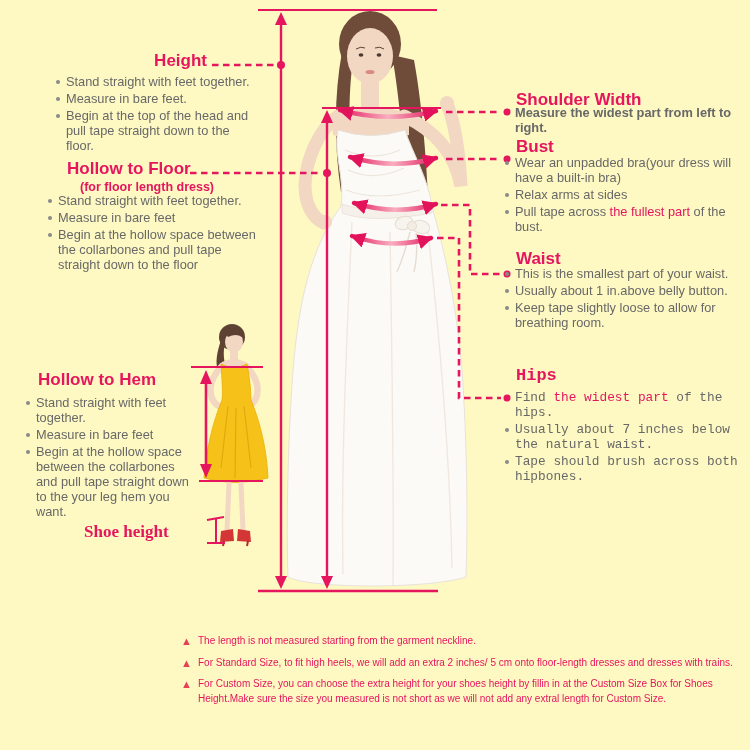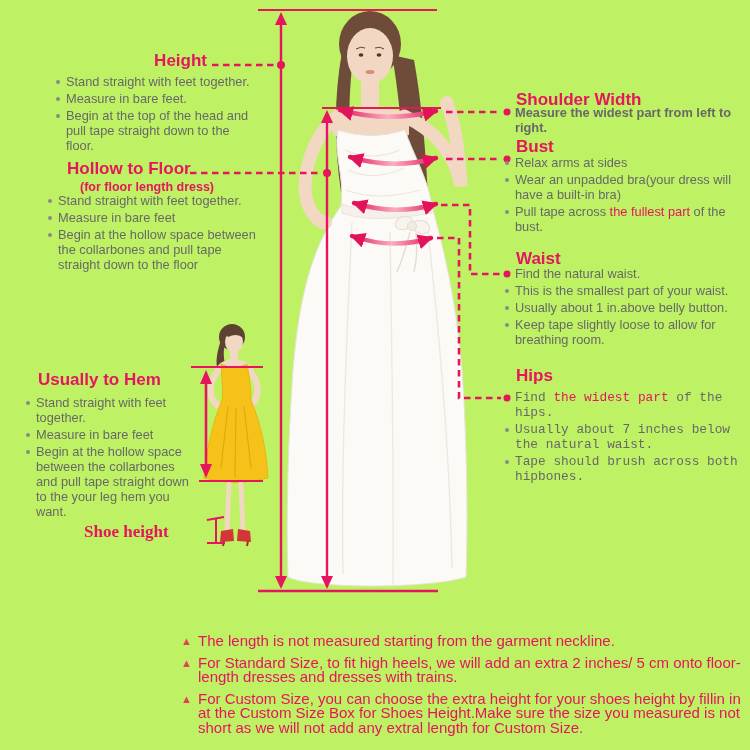--- a/index.html
+++ b/index.html
@@ -1,34 +1,34 @@
 <!DOCTYPE html>
 <html><head>
 <meta charset="utf-8">
 <style>
   html,body{margin:0;padding:0;background:#ffffff;}
   #canvas{
-    position:relative;width:750px;height:750px;overflow:hidden;background:#bef264;
+    position:relative;width:750px;height:750px;overflow:hidden;background:#fef9c3;
     font-family:"Liberation Sans","DejaVu Sans",sans-serif;
   }
   #fig{position:absolute;left:0;top:0;z-index:1;}
   .txt{position:absolute;z-index:2;}
   .sec-title{color:#e5155e;font-weight:bold;font-size:17px;line-height:18px;white-space:nowrap;}
   .sec-sub{color:#e5155e;font-weight:bold;font-size:12.5px;line-height:14px;white-space:nowrap;}
   ul.bullets{list-style:none;margin:0;padding:0;color:#686868;font-size:12.8px;line-height:15px;}
   ul.bullets li{position:relative;padding-left:12px;margin-bottom:2px;}
   ul.bullets li::before{
     content:"";position:absolute;left:2px;top:5.5px;width:4px;height:4px;border-radius:50%;background:#8a8a8a;
   }
   ul.bullets li.no-marker::before{display:none;}
   .hl{color:#e5155e;}
   #notes{position:absolute;left:181px;top:634px;width:560px;z-index:2;}
   .note{display:flex;margin-bottom:7px;}
   .note .tri{color:#e84053;font-size:11px;line-height:14.5px;width:17px;flex:0 0 17px;}
-  .note .note-text{color:#e5155e;font-size:15px;line-height:14.5px;width:545px;}
+  .note .note-text{color:#e5155e;font-size:10px;line-height:14.5px;width:545px;}
 </style>
 </head>
 <body>
 
 <div id="canvas">
 
   <svg id="fig" width="750" height="750" viewBox="0 0 750 750">
     <defs>
       <marker id="ah" viewBox="0 0 10 10" refX="8.5" refY="5" markerWidth="3.4" markerHeight="3.4" orient="auto-start-reverse" markerUnits="strokeWidth">
         <path d="M0 0 L10 5 L0 10 z" fill="#e2135b"></path>
@@ -172,50 +172,49 @@
   </ul>
 
   <div class="txt sec-title" style="left:67px;top:160px;">Hollow to Floor</div>
   <div class="txt sec-sub" style="left:80px;top:180px;">(for floor length dress)</div>
   <ul class="bullets txt" style="left:46px;top:193px;width:212px;">
     <li><span>Stand straight with feet together.</span></li>
     <li><span>Measure in bare feet</span></li>
     <li><span>Begin at the hollow space between the collarbones and pull tape straight down to the floor</span></li>
   </ul>
 
-  <div class="txt sec-title" style="left:38px;top:371px;">Usually to Hem</div>
+  <div class="txt sec-title" style="left:38px;top:371px;">Hollow to Hem</div>
   <ul class="bullets txt" style="left:24px;top:395px;width:172px;">
     <li><span>Stand straight with feet together.</span></li>
     <li><span>Measure in bare feet</span></li>
     <li><span>Begin at the hollow space between the collarbones and pull tape straight down to the your leg hem  you want.</span></li>
   </ul>
 
   <div class="txt sec-title" style="left:84px;top:523px;font-family:Liberation Serif, serif;">Shoe height</div>
 
   <div class="txt sec-title" style="left:516px;top:91px;">Shoulder Width</div>
   <ul class="bullets txt" style="left:503px;top:105px;width:245px;font-weight:bold;">
     <li class="no-marker"><span>Measure the widest part from left to right.</span></li>
   </ul>
 
   <div class="txt sec-title" style="left:516px;top:138px;text-align:right;">Bust</div>
   <ul class="bullets txt" style="left:503px;top:155px;width:245px;">
+    <li style="width:228px;"><span>Wear an unpadded bra(your dress will have a built-in bra)</span></li>
     <li><span>Relax arms at sides</span></li>
-    <li style="width:228px;"><span>Wear an unpadded bra(your dress will have a built-in bra)</span></li>
     <li><span>Pull tape across </span><span class="hl">the fullest part</span><span> of the bust.</span></li>
   </ul>
 
   <div class="txt sec-title" style="left:516px;top:250px;">Waist</div>
   <ul class="bullets txt" style="left:503px;top:266px;width:245px;">
-    <li class="no-marker"><span>Find the natural waist.</span></li>
     <li><span>This is the smallest part of your waist.</span></li>
     <li><span>Usually about 1 in.above belly button.</span></li>
     <li style="width:225px;"><span>Keep tape slightly loose to allow for breathing room.</span></li>
   </ul>
 
-  <div class="txt sec-title" style="left:516px;top:367px;">Hips</div>
+  <div class="txt sec-title" style="left:516px;top:367px;font-family:Liberation Mono, monospace;">Hips</div>
   <ul class="bullets txt" style="left:503px;top:390px;width:245px;font-family:Liberation Mono, monospace;">
     <li class="no-marker"><span>Find </span><span class="hl">the widest part</span><span> of the hips.</span></li>
     <li style="width:238px;"><span>Usually about 7 inches below the natural waist.</span></li>
     <li><span>Tape should brush across both hipbones.</span></li>
   </ul>
 
   <div id="notes">
     <div class="note">
       <span class="tri">▲</span>
       <span class="note-text">The length is not measured starting from the garment neckline.</span>

